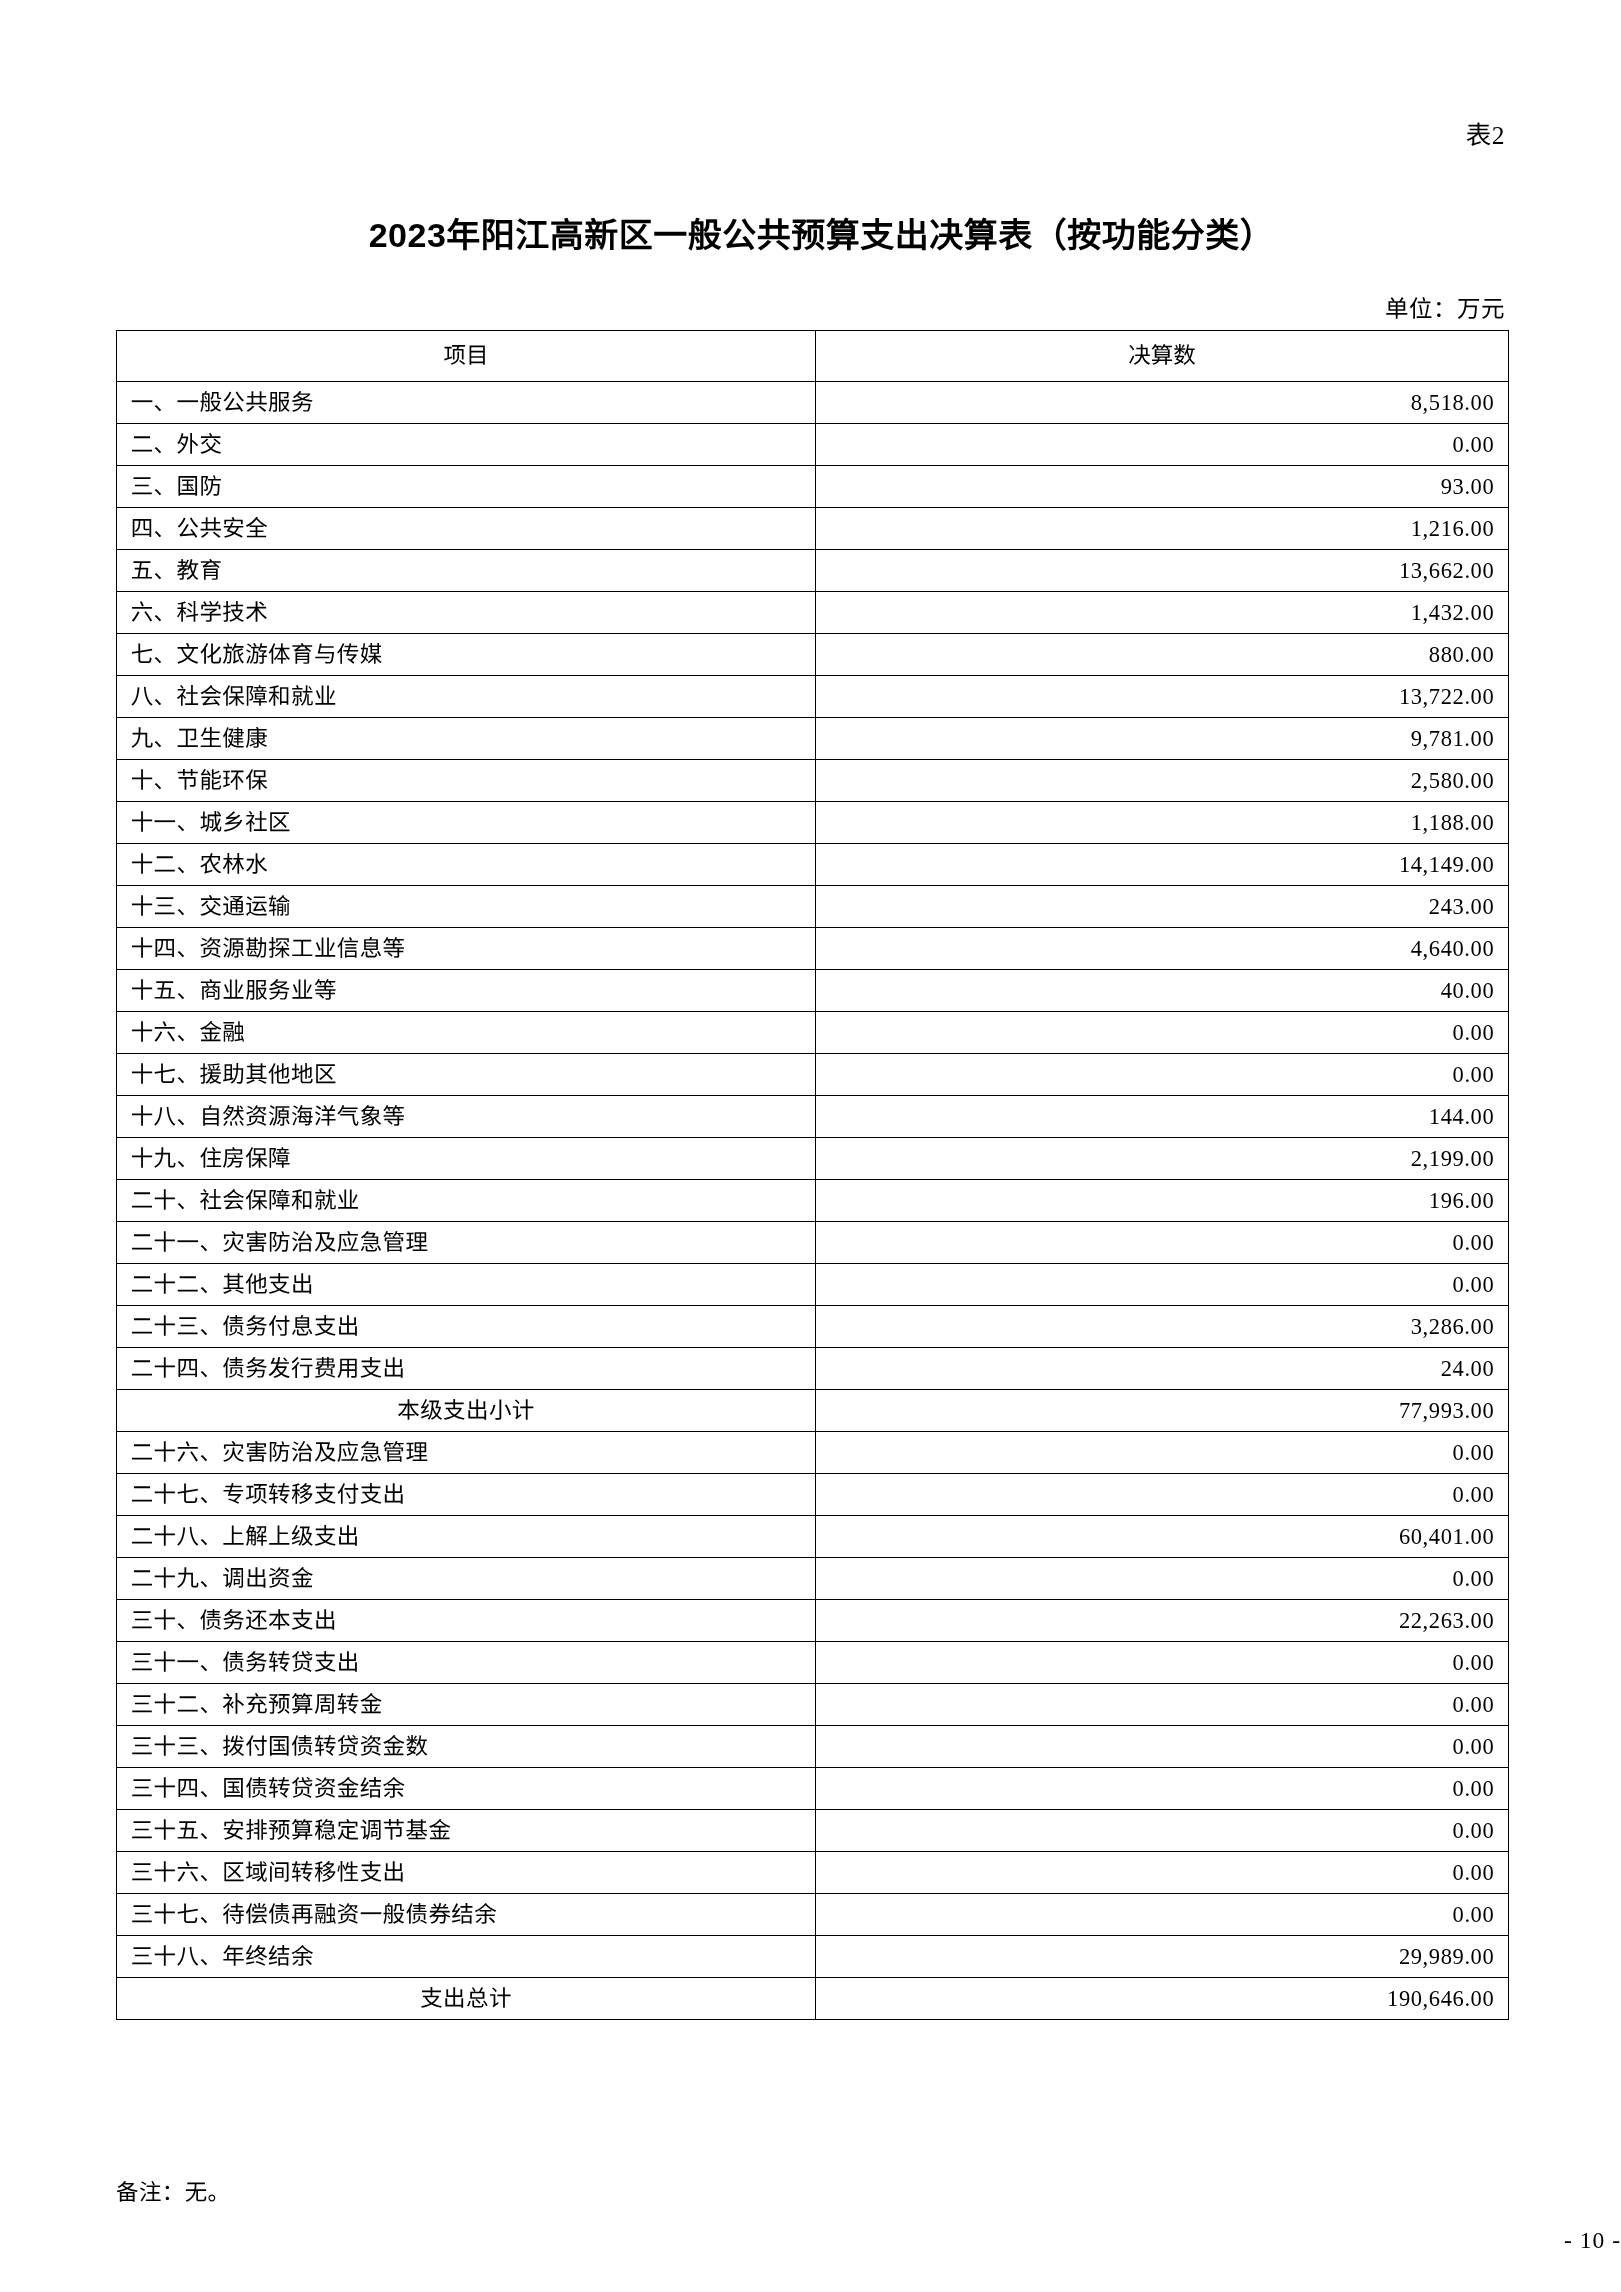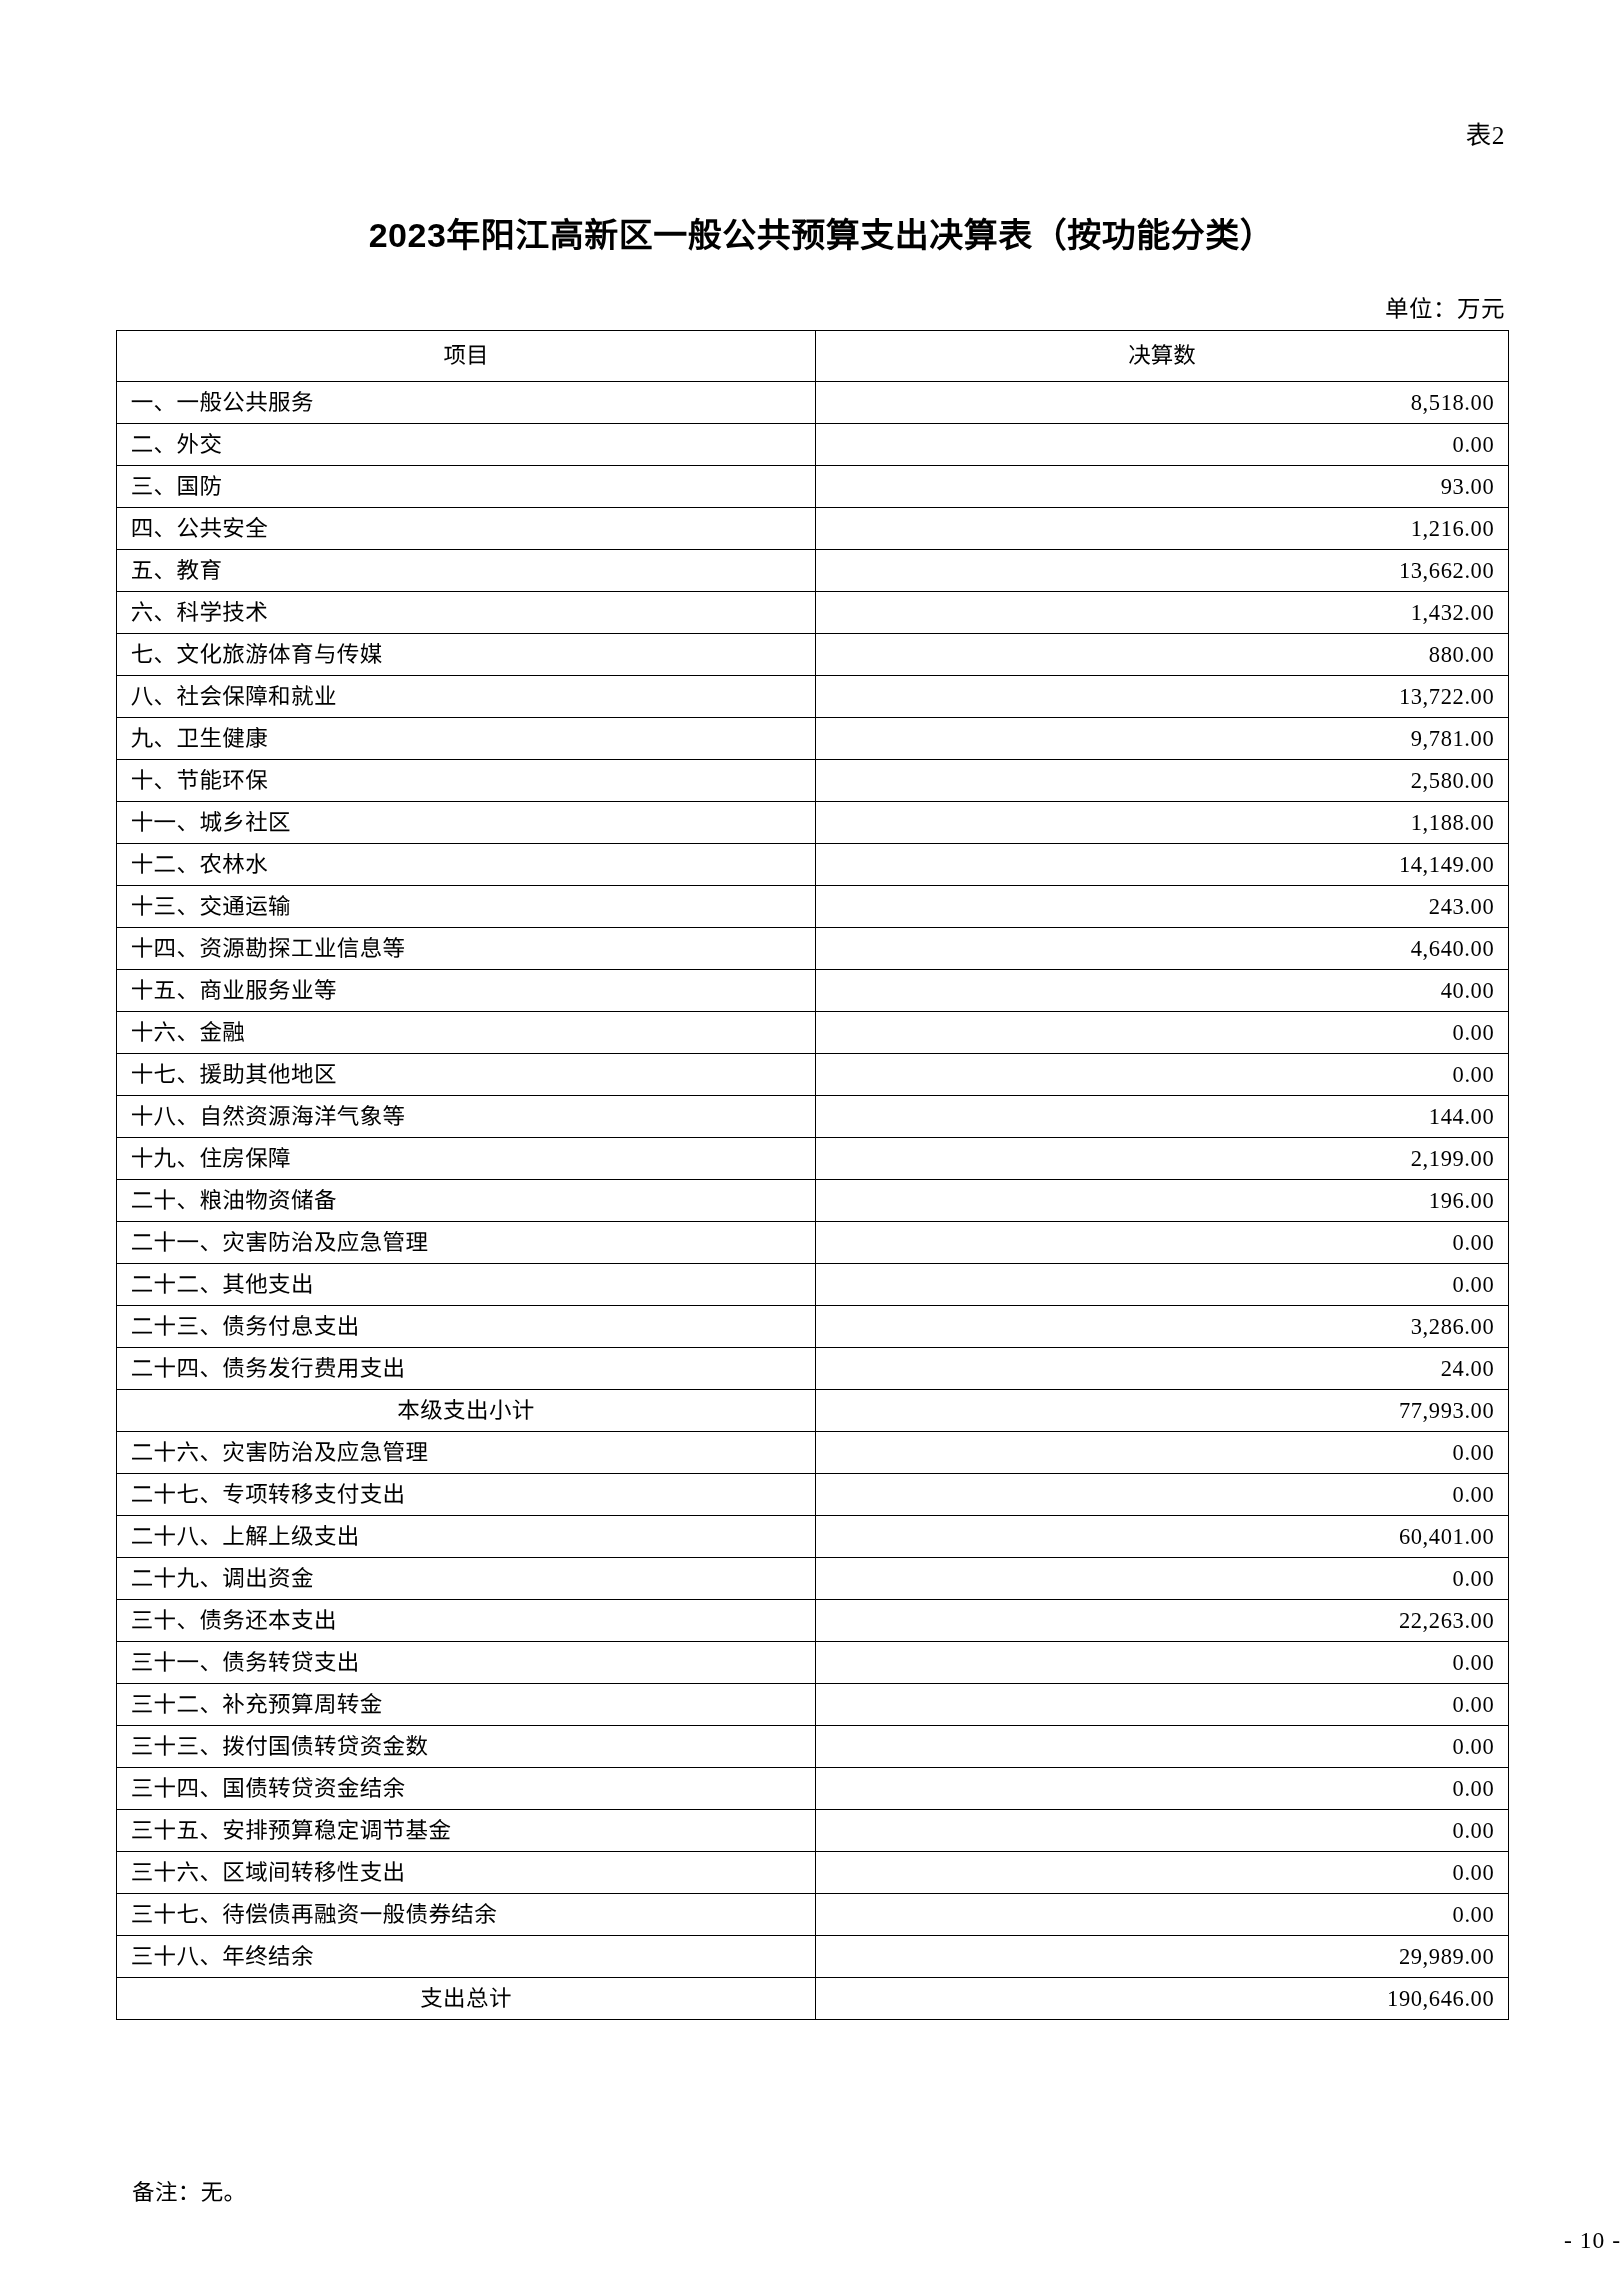--- a/index.html
+++ b/index.html
@@ -99,21 +99,20 @@
     letter-spacing: 0.6px;
   }
 
   
   .remark {
     position: absolute;
     left: 116px;
     top: 2174px;
     font-size: 22.5px;
     letter-spacing: 0.4px;
-    margin-left: 16px;
   }
 
   
   .page-number {
     position: absolute;
     left: 0;
     width: 100%;
     top: 2227px;
     text-align: right;
     font-size: 23.5px;
@@ -214,21 +213,21 @@
           </tr>
           <tr>
             <td class="cell-item">十八、自然资源海洋气象等</td>
             <td class="cell-value">144.00</td>
           </tr>
           <tr>
             <td class="cell-item">十九、住房保障</td>
             <td class="cell-value">2,199.00</td>
           </tr>
           <tr>
-            <td class="cell-item">二十、粮油物资储备</td>
+            <td class="cell-item">二十、社会保障和就业</td>
             <td class="cell-value">196.00</td>
           </tr>
           <tr>
             <td class="cell-item">二十一、灾害防治及应急管理</td>
             <td class="cell-value">0.00</td>
           </tr>
           <tr>
             <td class="cell-item">二十二、其他支出</td>
             <td class="cell-value">0.00</td>
           </tr>

